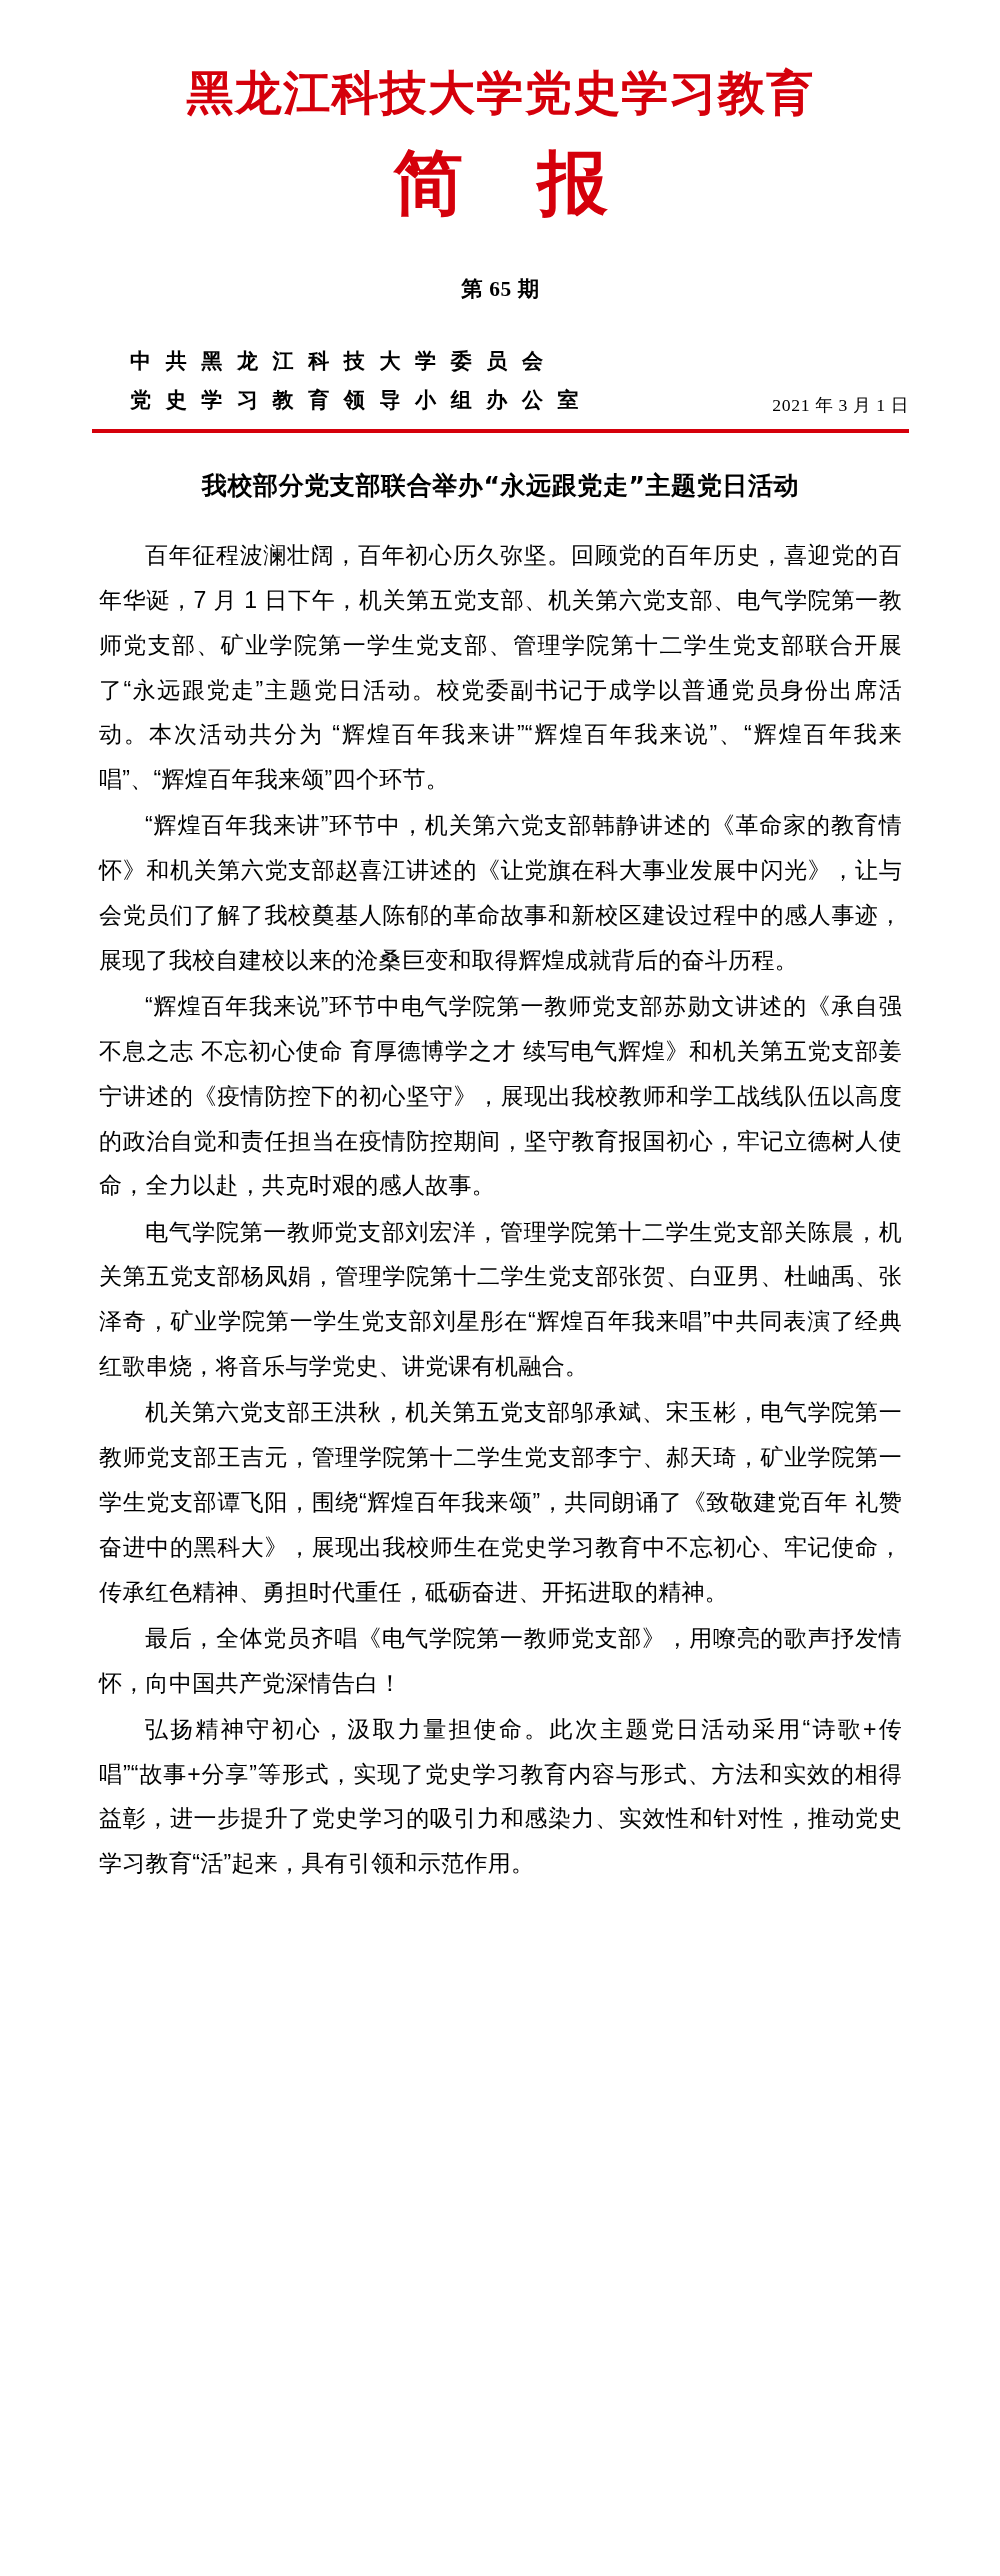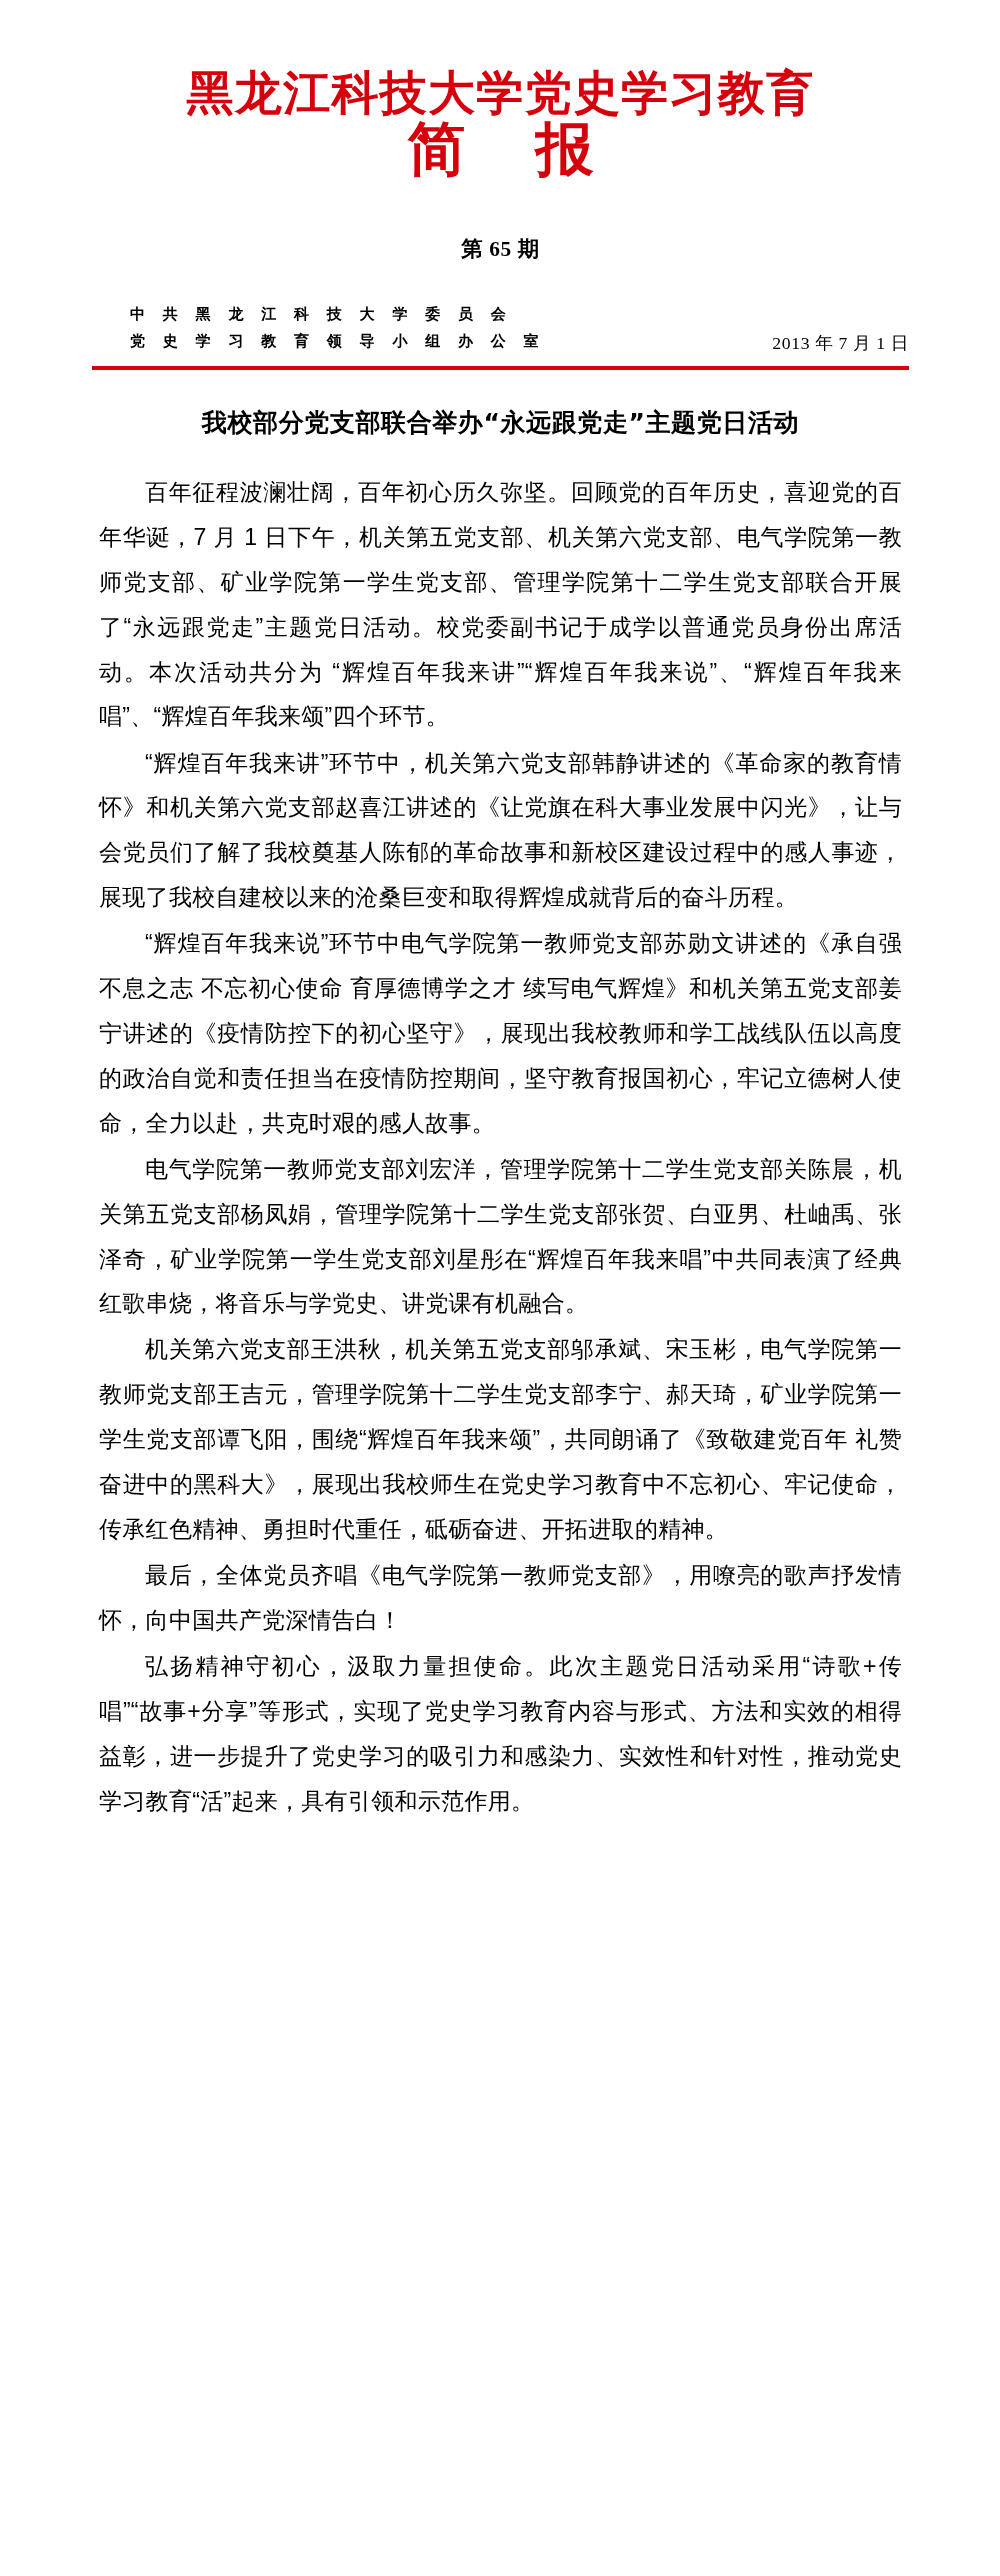--- a/index.html
+++ b/index.html
@@ -30,44 +30,45 @@
     font-family: "DejaVu Sans", sans-serif;
     font-weight: bold;
     font-size: 47px;
     letter-spacing: 1.3px;
     line-height: 1.1;
   }
   .masthead-sub {
     color: #d5000b;
     font-family: "DejaVu Sans", sans-serif;
     font-weight: bold;
-    font-size: 58px;
+    font-size: 70px;
     letter-spacing: 25px;
+    margin-top: 28px;
     line-height: 1.05;
     padding-left: 25px;
   }
   .issue-no {
     text-align: center;
     font-family: "Liberation Serif", serif;
     font-weight: bold;
     font-size: 21.4px;
     margin-top: 54px;
     letter-spacing: 0.6px;
   }
   .org-block {
     margin-top: 39px;
     padding: 0 88px 0 126px;
     display: flex;
     align-items: flex-end;
     justify-content: space-between;
   }
   .org-left {
-    font-family: Liberation Mono, monospace;
+    font-family: Liberation Sans, sans-serif;
     font-weight: bold;
-    font-size: 15px;
+    font-size: 21px;
     line-height: 1.85;
     letter-spacing: 4.4px;
   }
   .org-right {
     font-family: "Liberation Serif", serif;
     font-size: 17.7px;
     padding-bottom: 2.5px;
     letter-spacing: 0.6px;
   }
   .red-rule {
@@ -108,21 +109,21 @@
     <div class="masthead-sub">简    报</div>
   </div>
 
   <div class="issue-no">第 65 期</div>
 
   <div class="org-block">
     <div class="org-left">
       <div>中 共 黑 龙 江 科 技 大 学 委 员 会</div>
       <div>党 史 学 习 教 育 领 导 小 组 办 公 室</div>
     </div>
-    <div class="org-right">2013 年 7 月 1 日</div>
+    <div class="org-right">2021 年 3 月 1 日</div>
   </div>
 
   <div class="red-rule"></div>
 
   <div class="article-title">我校部分党支部联合举办“永远跟党走”主题党日活动</div>
 
   <div class="body-text">
     <p>百年征程波澜壮阔，百年初心历久弥坚。回顾党的百年历史，喜迎党的百年华诞，7 月 1 日下午，机关第五党支部、机关第六党支部、电气学院第一教师党支部、矿业学院第一学生党支部、管理学院第十二学生党支部联合开展了“永远跟党走”主题党日活动。校党委副书记于成学以普通党员身份出席活动。本次活动共分为 “辉煌百年我来讲”“辉煌百年我来说”、“辉煌百年我来唱”、“辉煌百年我来颂”四个环节。</p>
     <p>“辉煌百年我来讲”环节中，机关第六党支部韩静讲述的《革命家的教育情怀》和机关第六党支部赵喜江讲述的《让党旗在科大事业发展中闪光》，让与会党员们了解了我校奠基人陈郁的革命故事和新校区建设过程中的感人事迹，展现了我校自建校以来的沧桑巨变和取得辉煌成就背后的奋斗历程。</p>
     <p>“辉煌百年我来说”环节中电气学院第一教师党支部苏勋文讲述的《承自强不息之志 不忘初心使命 育厚德博学之才 续写电气辉煌》和机关第五党支部姜宁讲述的《疫情防控下的初心坚守》，展现出我校教师和学工战线队伍以高度的政治自觉和责任担当在疫情防控期间，坚守教育报国初心，牢记立德树人使命，全力以赴，共克时艰的感人故事。</p>

